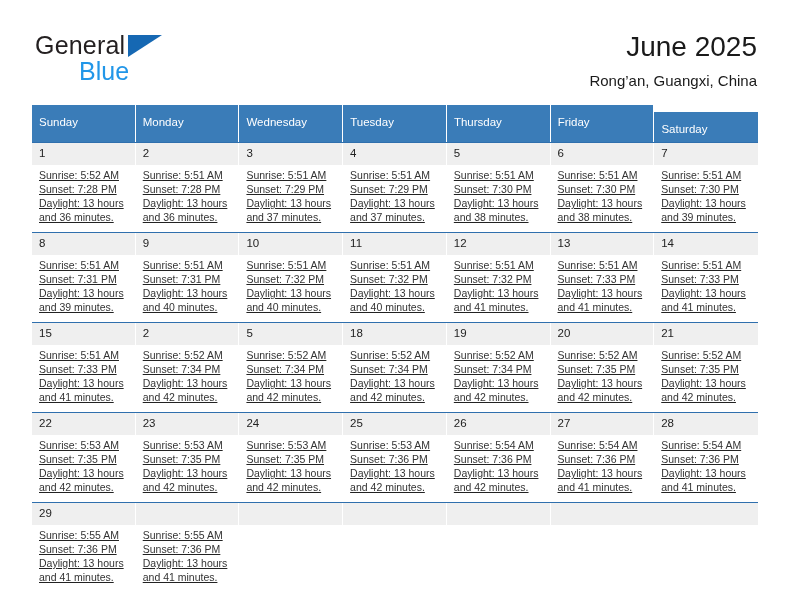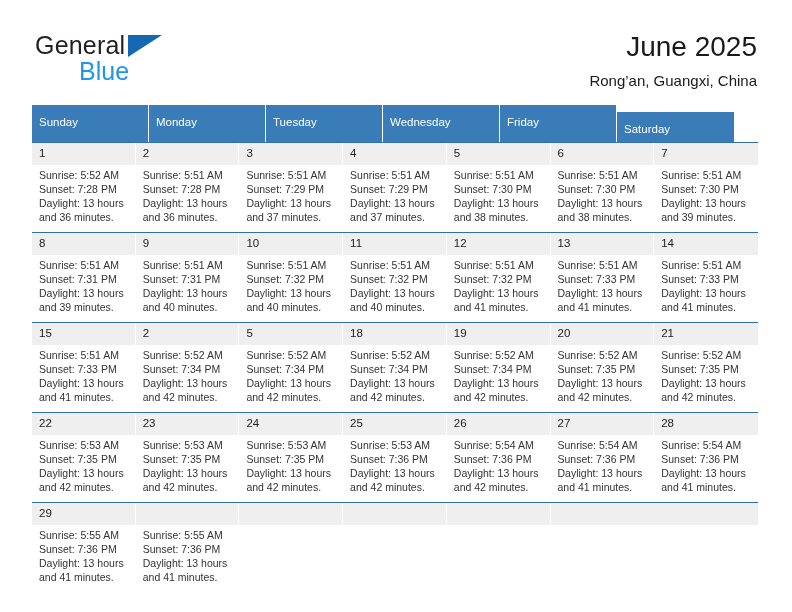--- a/index.html
+++ b/index.html
@@ -145,20 +145,21 @@
     display: flex;
     width: 100%;
     background: #ffffff;
     height: 67px;
   }
   .week-body .bcell {
     width: 103.714px;
     box-sizing: border-box;
     padding: 3px 6px 0 7px;
     border-right: 1px solid #ffffff;
+    text-decoration: underline;
   }
   .week-body .bcell:last-child {
     border-right: none;
   }
   .line {
     font-size: 10.5px;
     line-height: 14px;
     color: #333333;
     white-space: nowrap;
   }
@@ -181,22 +182,23 @@
       <div class="cal-subtitle">Rong’an, Guangxi, China</div>
     </div>
 
   </div>
 
   <div class="calendar">
 
     <div class="cal-head">
       <div class="hcell">Sunday</div>
       <div class="hcell">Monday</div>
+      <div class="hcell">Wednesday</div>
       <div class="hcell">Tuesday</div>
-      <div class="hcell">Wednesday</div>
+      <div class="hcell">Thursday</div>
       <div class="hcell">Friday</div>
       <div class="hcell">Saturday</div>
     </div>
 
     <div class="week">
       <div class="week-datebar">
         <div class="dcell">1</div>
         <div class="dcell">2</div>
         <div class="dcell">3</div>
         <div class="dcell">4</div>

